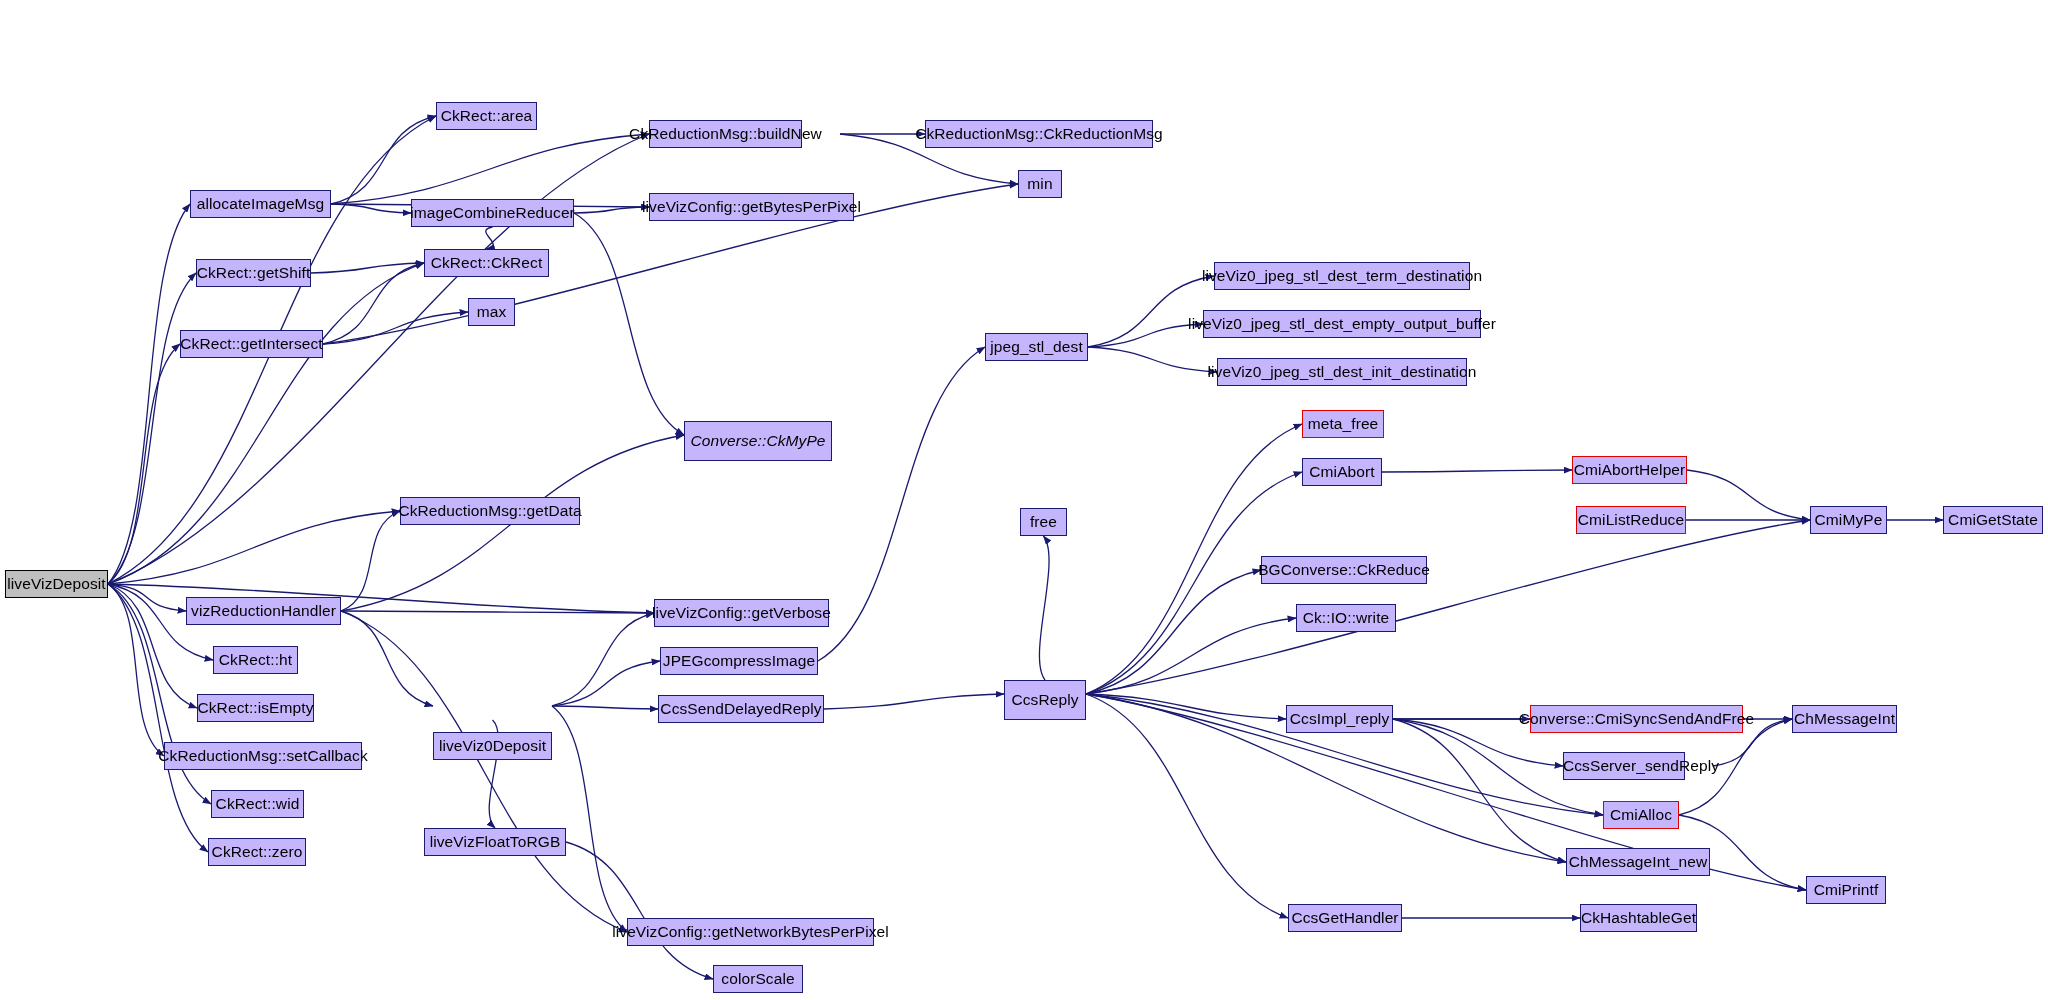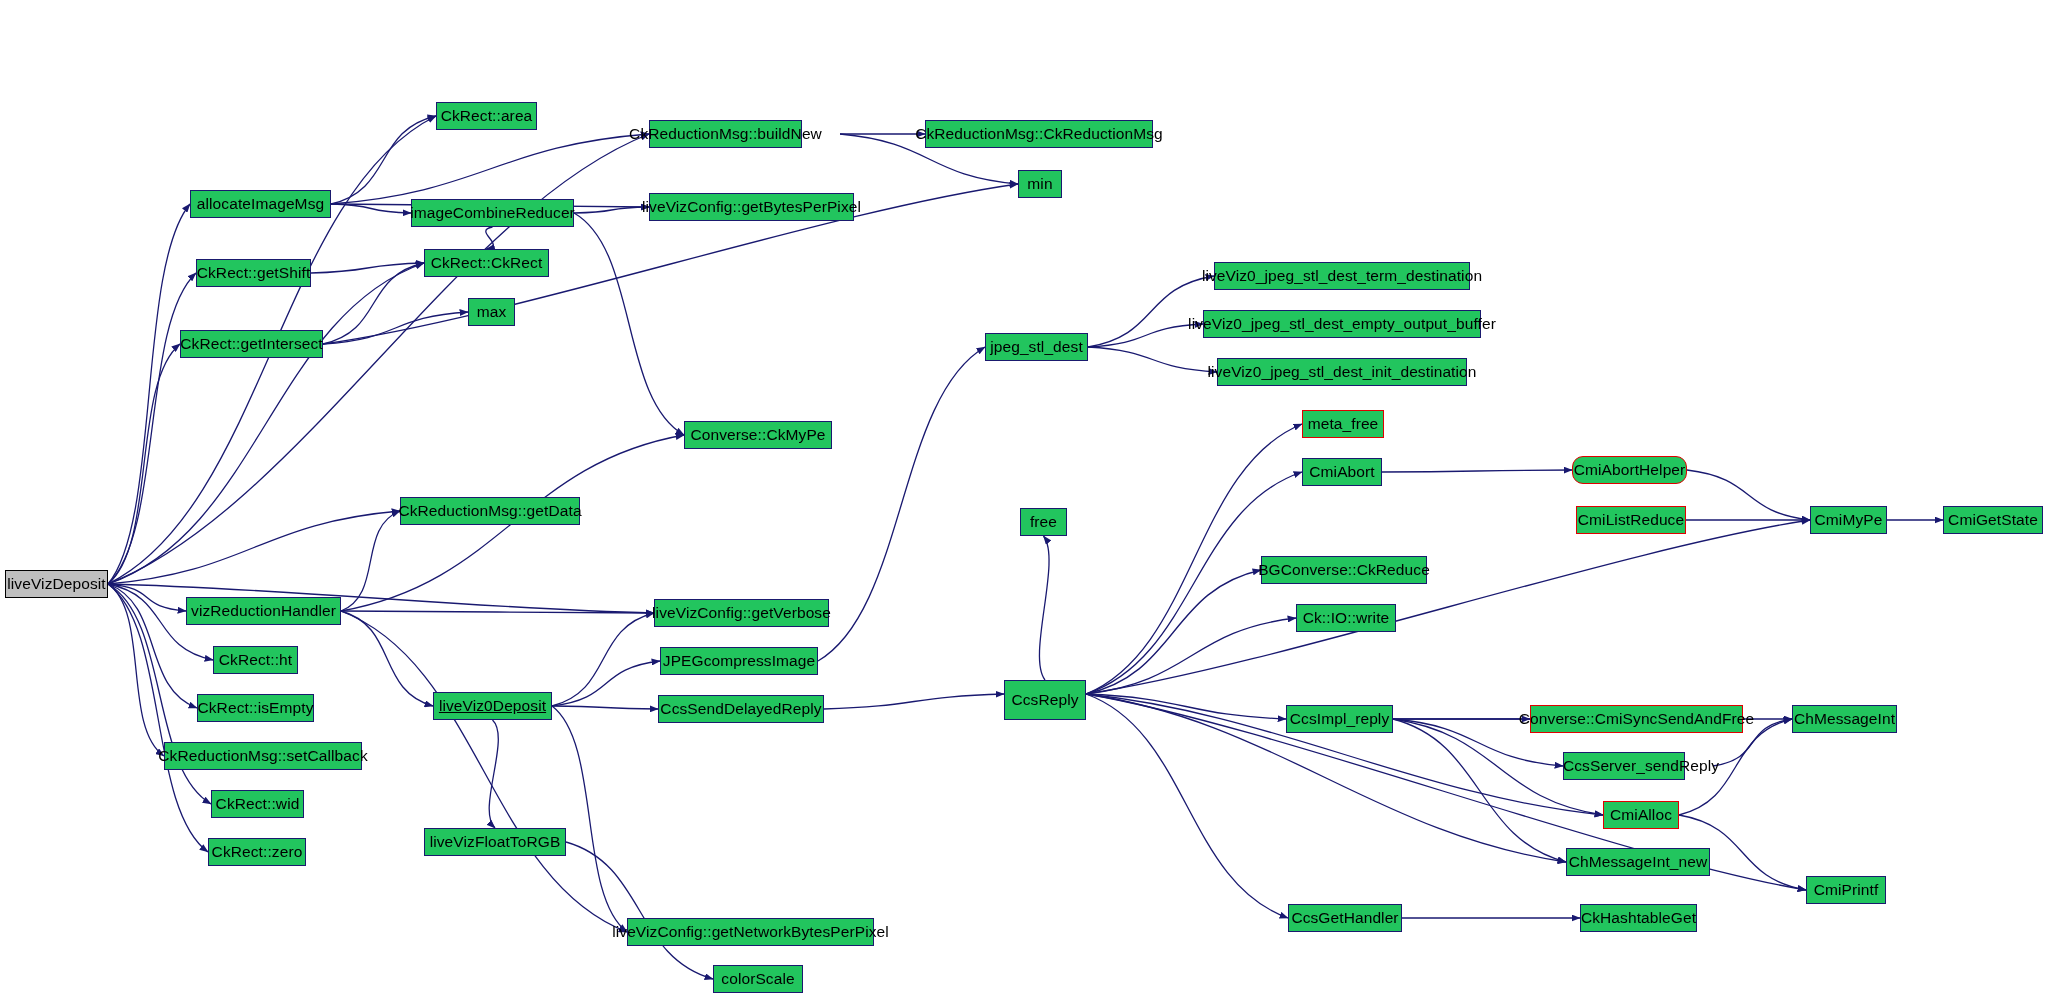--- a/index.html
+++ b/index.html
@@ -23,21 +23,21 @@
     height: 1000px;
     pointer-events: none;
   }
   .node {
     position: absolute;
     box-sizing: border-box;
     display: flex;
     align-items: center;
     justify-content: center;
     border: 1px solid #1a1a6e;
-    background: #22c55e;
+    background: #c4b5fd;
     color: #000000;
     font-size: 15.5px;
     line-height: 1;
     white-space: nowrap;
     letter-spacing: 0.1px;
     padding: 0 7px;
     height: 28px;
   }
   .node.root {
     background: #bfbfbf;
@@ -161,21 +161,21 @@
       </div>
       <div class="node" style="left: 925px; top: 120px; width: 228px; height: 28px;">
         <span class="node-label">CkReductionMsg::CkReductionMsg</span>
       </div>
       <div class="node" style="left: 649px; top: 193px; width: 205px; height: 28px;">
         <span class="node-label">liveVizConfig::getBytesPerPixel</span>
       </div>
       <div class="node" style="left: 1018px; top: 170px; width: 44px; height: 28px;">
         <span class="node-label">min</span>
       </div>
-      <div class="node" style="left: 684px; top: 421px; width: 148px; height: 28px;">
+      <div class="node" style="left: 684px; top: 421px; width: 148px; height: 40px; font-style: italic;">
         <span class="node-label">Converse::CkMyPe</span>
       </div>
       <div class="node" style="left: 400px; top: 497px; width: 180px; height: 28px;">
         <span class="node-label">CkReductionMsg::getData</span>
       </div>
       <div class="node" style="left: 985px; top: 333px; width: 103px; height: 28px;">
         <span class="node-label">jpeg_stl_dest</span>
       </div>
       <div class="node" style="left: 1214px; top: 262px; width: 256px; height: 28px;">
         <span class="node-label">liveViz0_jpeg_stl_dest_term_destination</span>
@@ -188,21 +188,21 @@
       </div>
       <div class="node red" style="left: 1302px; top: 410px; width: 82px; height: 28px;">
         <span class="node-label">meta_free</span>
       </div>
       <div class="node" style="left: 1020px; top: 508px; width: 47px; height: 28px;">
         <span class="node-label">free</span>
       </div>
       <div class="node" style="left: 1302px; top: 458px; width: 80px; height: 28px;">
         <span class="node-label">CmiAbort</span>
       </div>
-      <div class="node red" style="left: 1572px; top: 456px; width: 115px; height: 28px; border-radius: 11px;">
+      <div class="node red" style="left: 1572px; top: 456px; width: 115px; height: 28px;">
         <span class="node-label">CmiAbortHelper</span>
       </div>
       <div class="node red" style="left: 1576px; top: 506px; width: 110px; height: 28px;">
         <span class="node-label">CmiListReduce</span>
       </div>
       <div class="node" style="left: 1810px; top: 506px; width: 77px; height: 28px;">
         <span class="node-label">CmiMyPe</span>
       </div>
       <div class="node" style="left: 1943px; top: 506px; width: 100px; height: 28px;">
         <span class="node-label">CmiGetState</span>
@@ -221,21 +221,21 @@
       </div>
       <div class="node" style="left: 213px; top: 646px; width: 85px; height: 28px;">
         <span class="node-label">CkRect::ht</span>
       </div>
       <div class="node" style="left: 197px; top: 694px; width: 117px; height: 28px;">
         <span class="node-label">CkRect::isEmpty</span>
       </div>
       <div class="node" style="left: 660px; top: 647px; width: 158px; height: 28px;">
         <span class="node-label">JPEGcompressImage</span>
       </div>
-      <div class="node" style="left: 433px; top: 692px; width: 119px; height: 28px; text-decoration: underline;">
+      <div class="node" style="left: 433px; top: 732px; width: 119px; height: 28px;">
         <span class="node-label">liveViz0Deposit</span>
       </div>
       <div class="node" style="left: 658px; top: 695px; width: 166px; height: 28px;">
         <span class="node-label">CcsSendDelayedReply</span>
       </div>
       <div class="node" style="left: 1004px; top: 680px; width: 82px; height: 40px;">
         <span class="node-label">CcsReply</span>
       </div>
       <div class="node" style="left: 1286px; top: 705px; width: 107px; height: 28px;">
         <span class="node-label">CcsImpl_reply</span>

